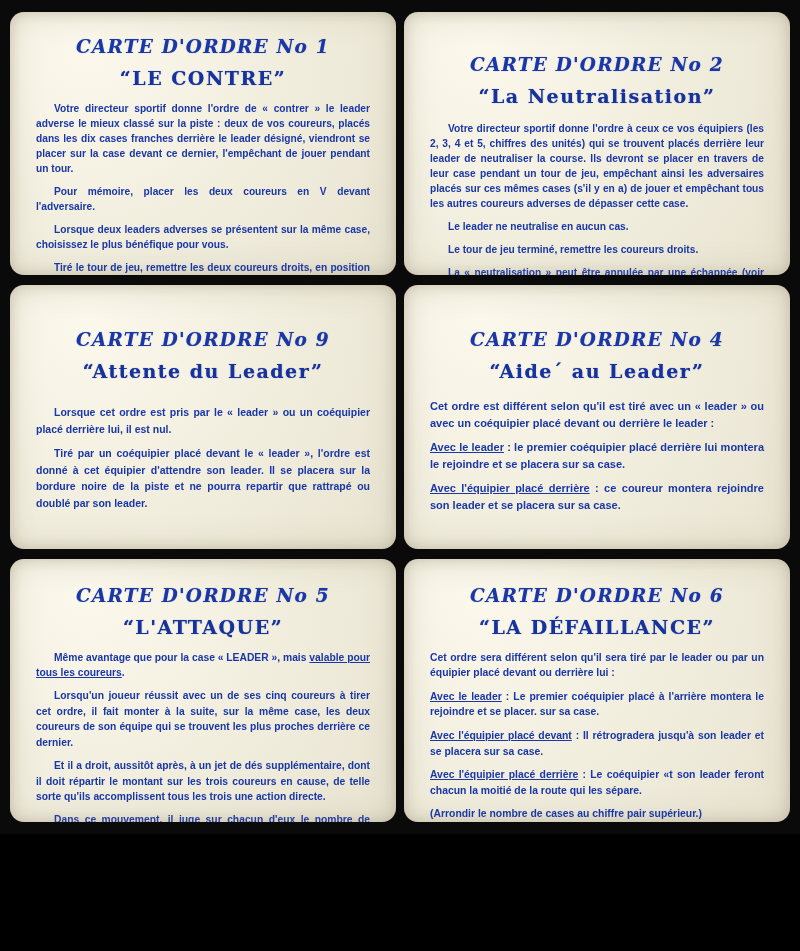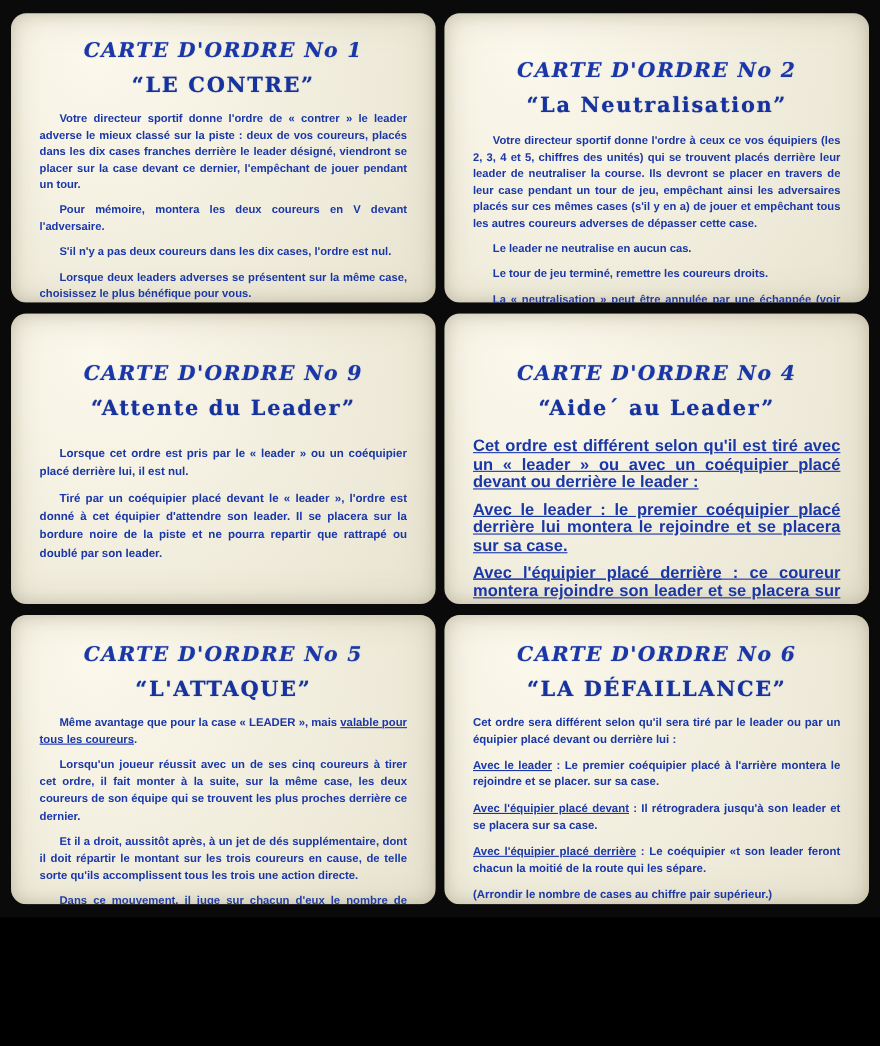--- a/index.html
+++ b/index.html
@@ -82,43 +82,42 @@
   .body p:last-child {
     margin-bottom: 0;
   }
   .u {
     text-decoration: underline;
   }
   
   .c1 .body { font-size: 10.2px; line-height: 15px; }
   .c2 .body { font-size: 10.2px; line-height: 15px; }
   .c3 .body { font-size: 10.5px; line-height: 16.5px; }
-  .c4 .body { font-size: 15px; line-height: 16.5px; text-decoration: underline; }
+  .c4 .body { font-size: 11px; line-height: 16.5px; }
   .c5 .body { font-size: 10.3px; line-height: 15.4px; }
   .c6 .body { font-size: 10.4px; line-height: 15.6px; }
   .c3 .card-title, .c4 .card-title { margin-top: 30px; }
   .c3 .card-subtitle { margin-bottom: 22px; }
   .c4 .card-subtitle { margin-bottom: 16px; }
   .c1 .card-title { margin-top: 10px; }
   .c2 .card-title { margin-top: 28px; }
   .c2 .card-subtitle { margin-bottom: 14px; }
   .c5 .card-title, .c6 .card-title { margin-top: 12px; }
 </style>
 </head>
 <body>
 
 <div class="sheet">
 
   <div class="card c1">
     <div class="card-title">CARTE D'ORDRE  No 1</div>
     <div class="card-subtitle">“LE CONTRE”</div>
     <div class="body">
       <p>Votre directeur sportif donne l'ordre de « contrer » le leader adverse le mieux classé sur la piste : deux de vos coureurs, placés dans les dix cases franches derrière le leader désigné, viendront se placer sur la case devant ce dernier, l'empêchant de jouer pendant un tour.</p>
-      <p>Pour mémoire, montera les deux coureurs en V devant l'adversaire.</p>
-      <p>S'il n'y a pas deux coureurs dans les dix cases, l'ordre est nul.</p>
+      <p>Pour mémoire, placer les deux coureurs en V devant l'adversaire.</p>
       <p>Lorsque deux leaders adverses se présentent sur la même case, choisissez le plus bénéfique pour vous.</p>
       <p>Tiré le tour de jeu, remettre les deux coureurs droits, en position normale.</p>
     </div>
   </div>
 
   <div class="card c2">
     <div class="card-title">CARTE D'ORDRE  No 2</div>
     <div class="card-subtitle">“La Neutralisation”</div>
     <div class="body">
       <p>Votre directeur sportif donne l'ordre à ceux ce vos équipiers (les 2, 3, 4 et 5, chiffres des unités) qui se trouvent placés derrière leur leader de neutraliser la course. Ils devront se placer en travers de leur case pendant un tour de jeu, empêchant ainsi les adversaires placés sur ces mêmes cases (s'il y en a) de jouer et empêchant tous les autres coureurs adverses de dépasser cette case.</p>

